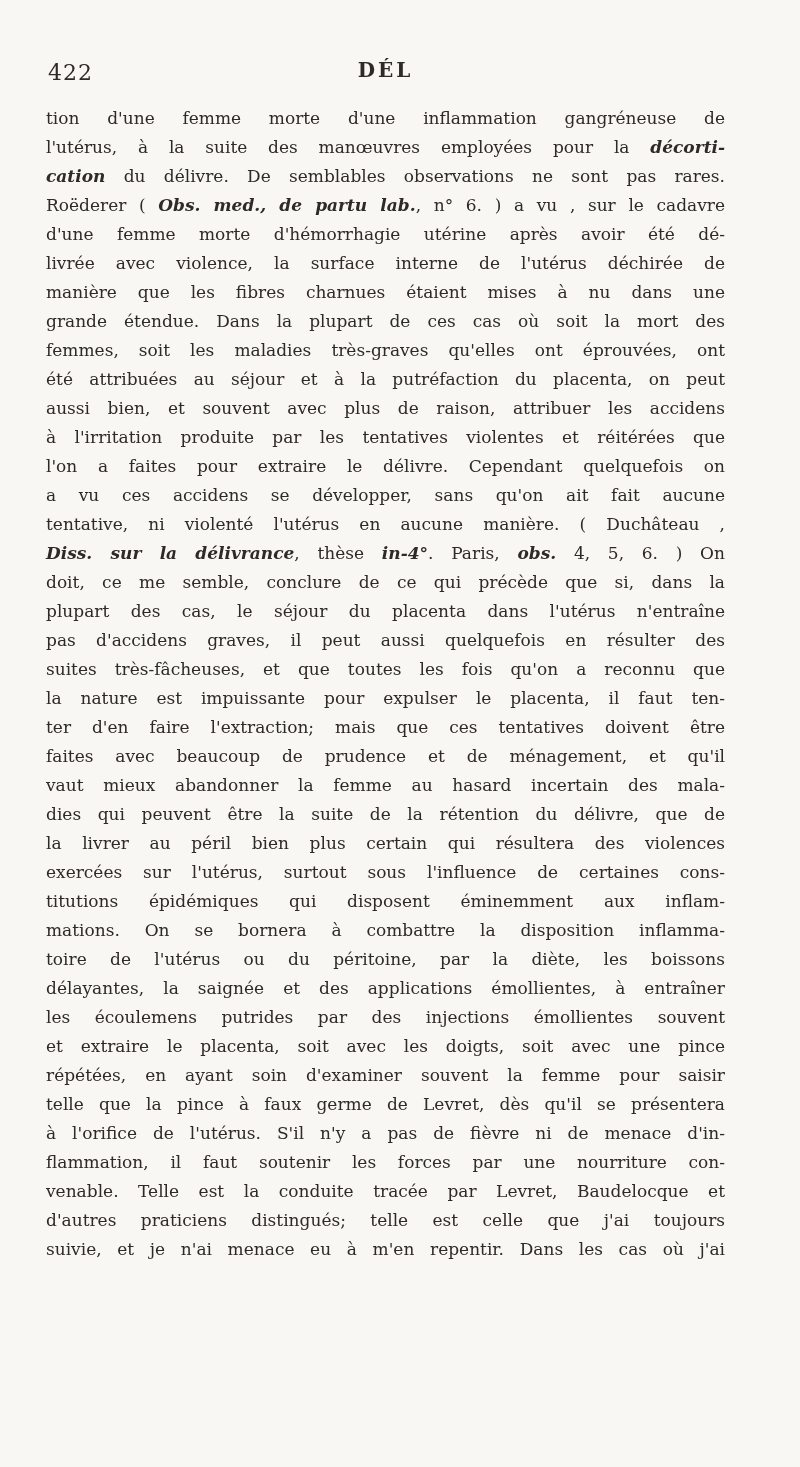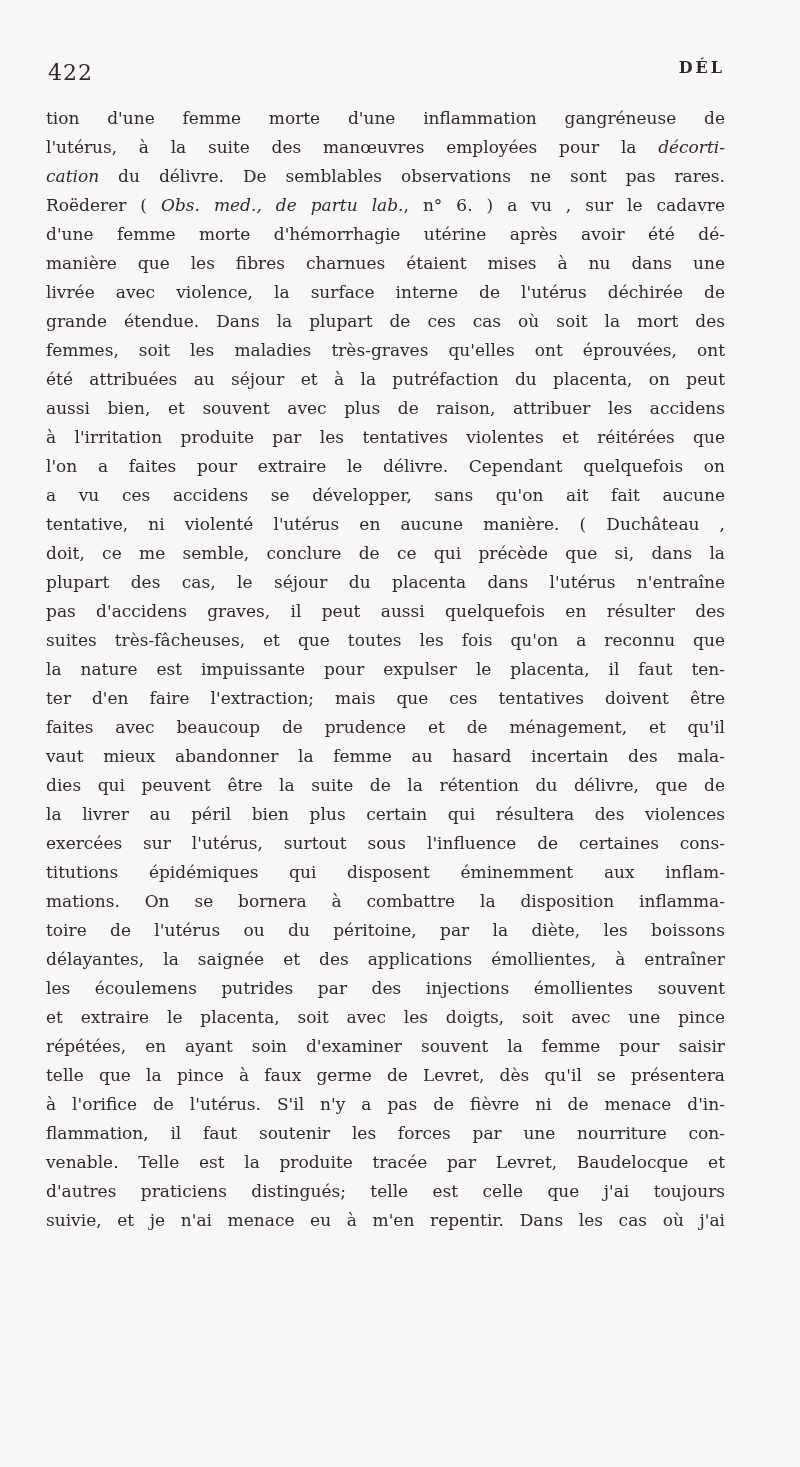--- a/index.html
+++ b/index.html
@@ -30,66 +30,68 @@
     left: 2px;
     top: 2px;
     font-size: 22px;
     letter-spacing: 1px;
   }
   .running-title {
     position: absolute;
     left: 0;
     right: 0;
     top: 0;
-    text-align: right;
-    font-size: 16px;
+    text-align: center;
+    font-size: 20px;
     font-weight: 600;
     letter-spacing: 3px;
   }
   .body-text {
     width: 679px;
     font-size: 17px;
   }
   .line {
     width: 100%;
     line-height: 29px;
     text-align: justify;
     text-align-last: justify;
     -moz-text-align-last: justify;
     white-space: normal;
     word-spacing: 0.06em;
   }
   .line em {
     font-style: italic;
+    font-weight: bold;
   }
 </style>
 </head>
 <body>
 
 <div class="page">
   <div class="header">
     <span class="pagenum">422</span>
     <span class="running-title">DÉL</span>
   </div>
   <div class="body-text">
       <div class="line"><span>tion d'une femme morte d'une inflammation gangréneuse de</span></div>
       <div class="line"><span>l'utérus, à la suite des manœuvres employées pour la </span><em>décorti-</em></div>
       <div class="line"><em>cation</em><span> du délivre. De semblables observations ne sont pas rares.</span></div>
       <div class="line"><span>Roëderer ( </span><em>Obs. med., de partu lab.</em><span>, n° 6. ) a vu , sur le cadavre</span></div>
       <div class="line"><span>d'une femme morte d'hémorrhagie utérine après avoir été dé-</span></div>
+      <div class="line"><span>livrée avec violence, la surface interne de l'utérus déchirée de</span></div>
       <div class="line"><span>manière que les fibres charnues étaient mises à nu dans une</span></div>
-      <div class="line"><span>livrée avec violence, la surface interne de l'utérus déchirée de</span></div>
       <div class="line"><span>grande étendue. Dans la plupart de ces cas où soit la mort des</span></div>
       <div class="line"><span>femmes, soit les maladies très-graves qu'elles ont éprouvées, ont</span></div>
       <div class="line"><span>été attribuées au séjour et à la putréfaction du placenta, on peut</span></div>
       <div class="line"><span>aussi bien, et souvent avec plus de raison, attribuer les accidens</span></div>
       <div class="line"><span>à l'irritation produite par les tentatives violentes et réitérées que</span></div>
       <div class="line"><span>l'on a faites pour extraire le délivre. Cependant quelquefois on</span></div>
       <div class="line"><span>a vu ces accidens se développer, sans qu'on ait fait aucune</span></div>
       <div class="line"><span>tentative, ni violenté l'utérus en aucune manière. ( Duchâteau ,</span></div>
+      <div class="line"><em>Diss. sur la délivrance</em><span>, thèse </span><em>in-4°</em><span>. Paris, </span><em>obs.</em><span> 4, 5, 6. ) On</span></div>
       <div class="line"><span>doit, ce me semble, conclure de ce qui précède que si, dans la</span></div>
       <div class="line"><span>plupart des cas, le séjour du placenta dans l'utérus n'entraîne</span></div>
       <div class="line"><span>pas d'accidens graves, il peut aussi quelquefois en résulter des</span></div>
       <div class="line"><span>suites très-fâcheuses, et que toutes les fois qu'on a reconnu que</span></div>
       <div class="line"><span>la nature est impuissante pour expulser le placenta, il faut ten-</span></div>
       <div class="line"><span>ter d'en faire l'extraction; mais que ces tentatives doivent être</span></div>
       <div class="line"><span>faites avec beaucoup de prudence et de ménagement, et qu'il</span></div>
       <div class="line"><span>vaut mieux abandonner la femme au hasard incertain des mala-</span></div>
       <div class="line"><span>dies qui peuvent être la suite de la rétention du délivre, que de</span></div>
       <div class="line"><span>la livrer au péril bien plus certain qui résultera des violences</span></div>
@@ -97,17 +99,17 @@
       <div class="line"><span>titutions épidémiques qui disposent éminemment aux inflam-</span></div>
       <div class="line"><span>mations. On se bornera à combattre la disposition inflamma-</span></div>
       <div class="line"><span>toire de l'utérus ou du péritoine, par la diète, les boissons</span></div>
       <div class="line"><span>délayantes, la saignée et des applications émollientes, à entraîner</span></div>
       <div class="line"><span>les écoulemens putrides par des injections émollientes souvent</span></div>
       <div class="line"><span>et extraire le placenta, soit avec les doigts, soit avec une pince</span></div>
       <div class="line"><span>répétées, en ayant soin d'examiner souvent la femme pour saisir</span></div>
       <div class="line"><span>telle que la pince à faux germe de Levret, dès qu'il se présentera</span></div>
       <div class="line"><span>à l'orifice de l'utérus. S'il n'y a pas de fièvre ni de menace d'in-</span></div>
       <div class="line"><span>flammation, il faut soutenir les forces par une nourriture con-</span></div>
-      <div class="line"><span>venable. Telle est la produite tracée par Levret, Baudelocque et</span></div>
+      <div class="line"><span>venable. Telle est la conduite tracée par Levret, Baudelocque et</span></div>
       <div class="line"><span>d'autres praticiens distingués; telle est celle que j'ai toujours</span></div>
       <div class="line"><span>suivie, et je n'ai menace eu à m'en repentir. Dans les cas où j'ai</span></div>
     </div>
 </div>
 
 </body></html>

